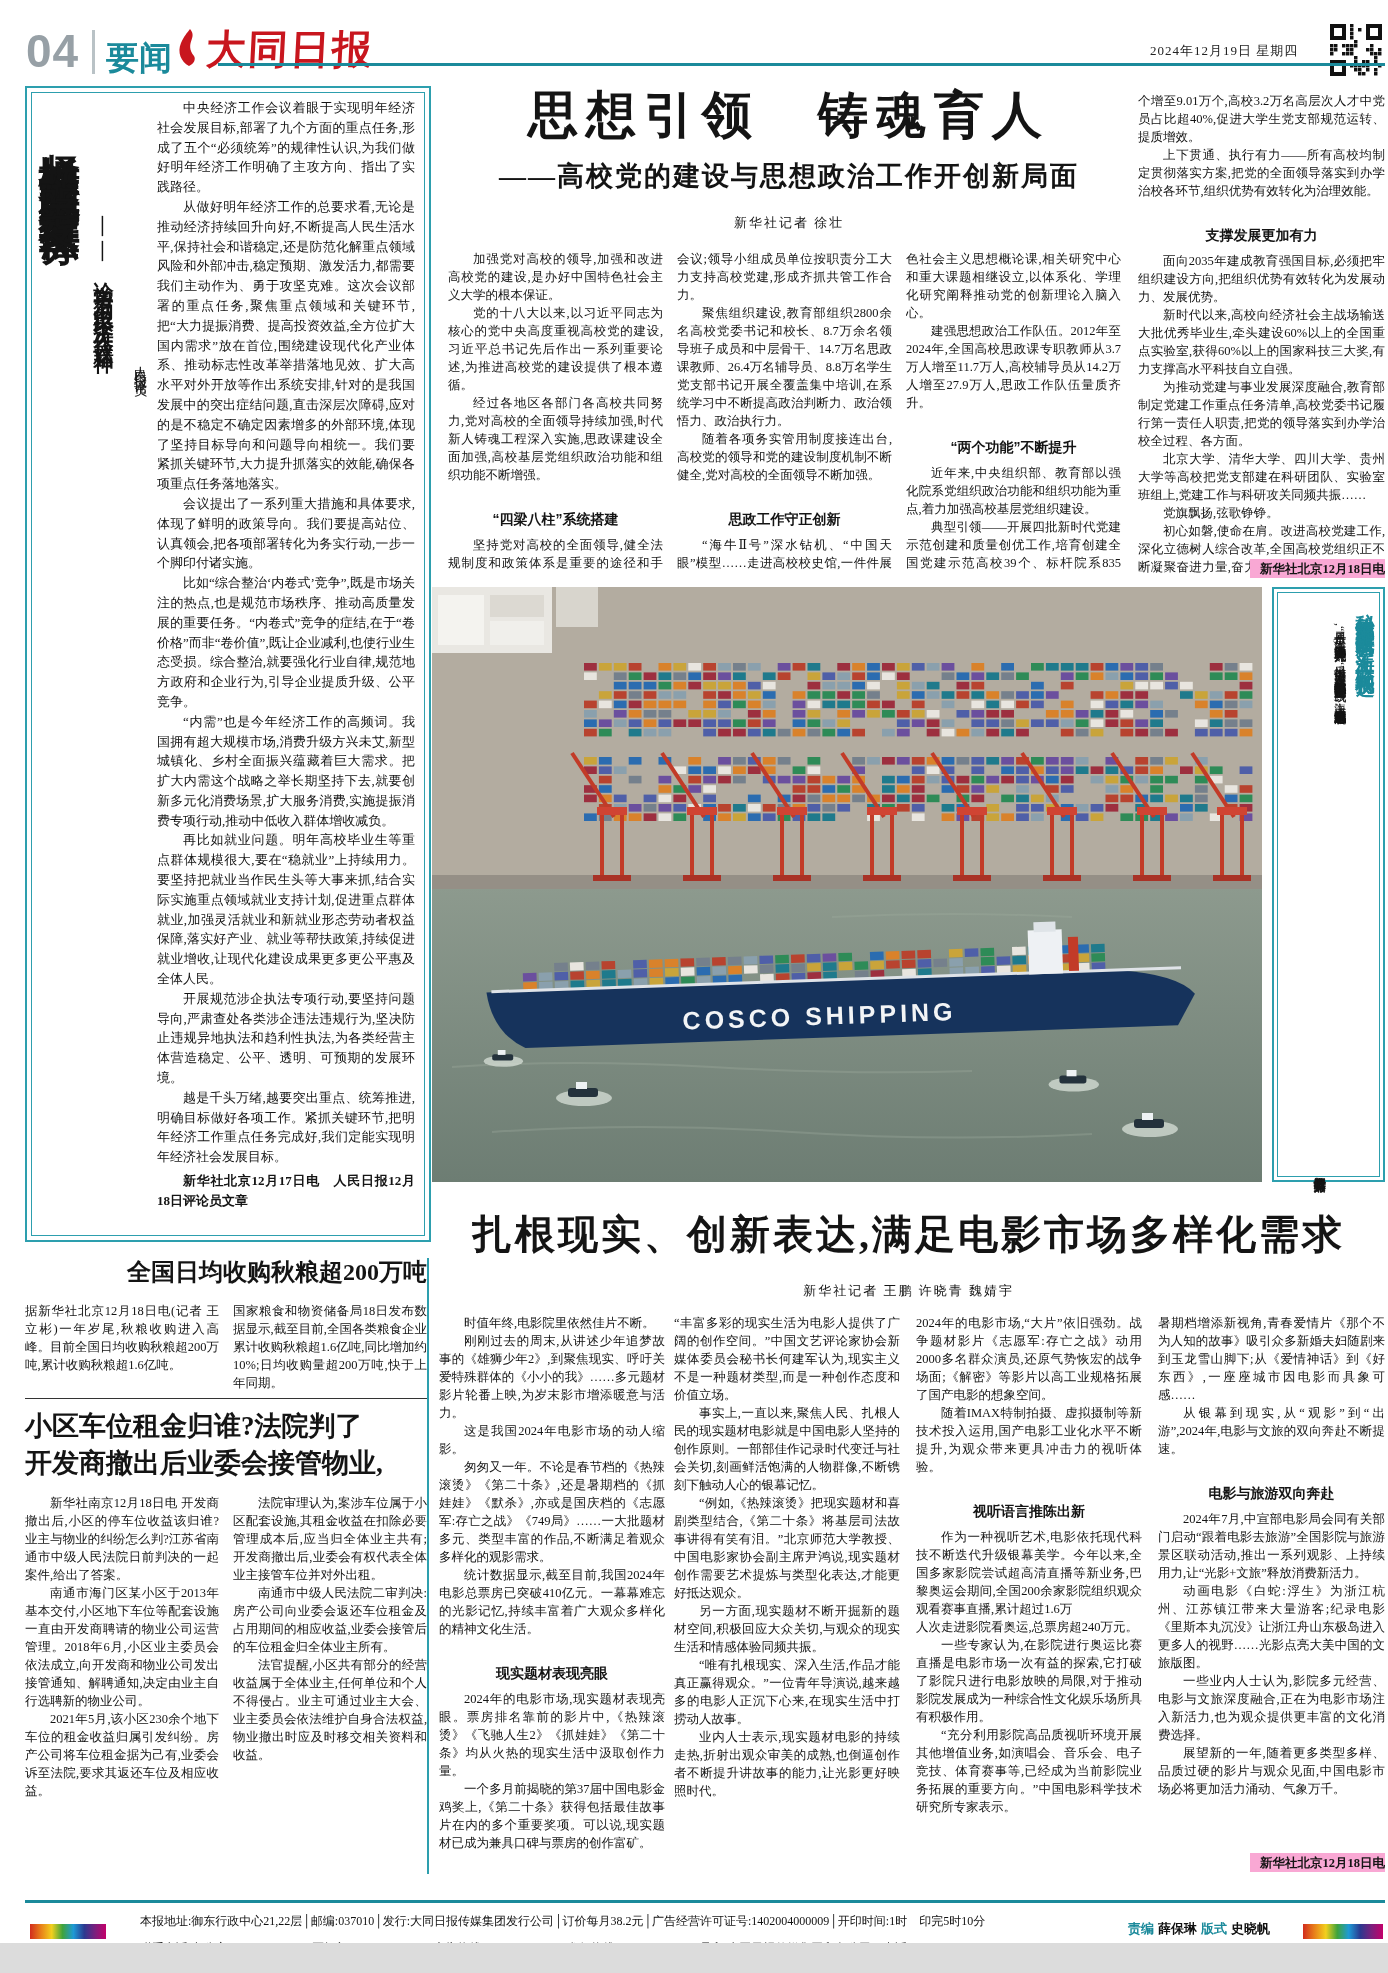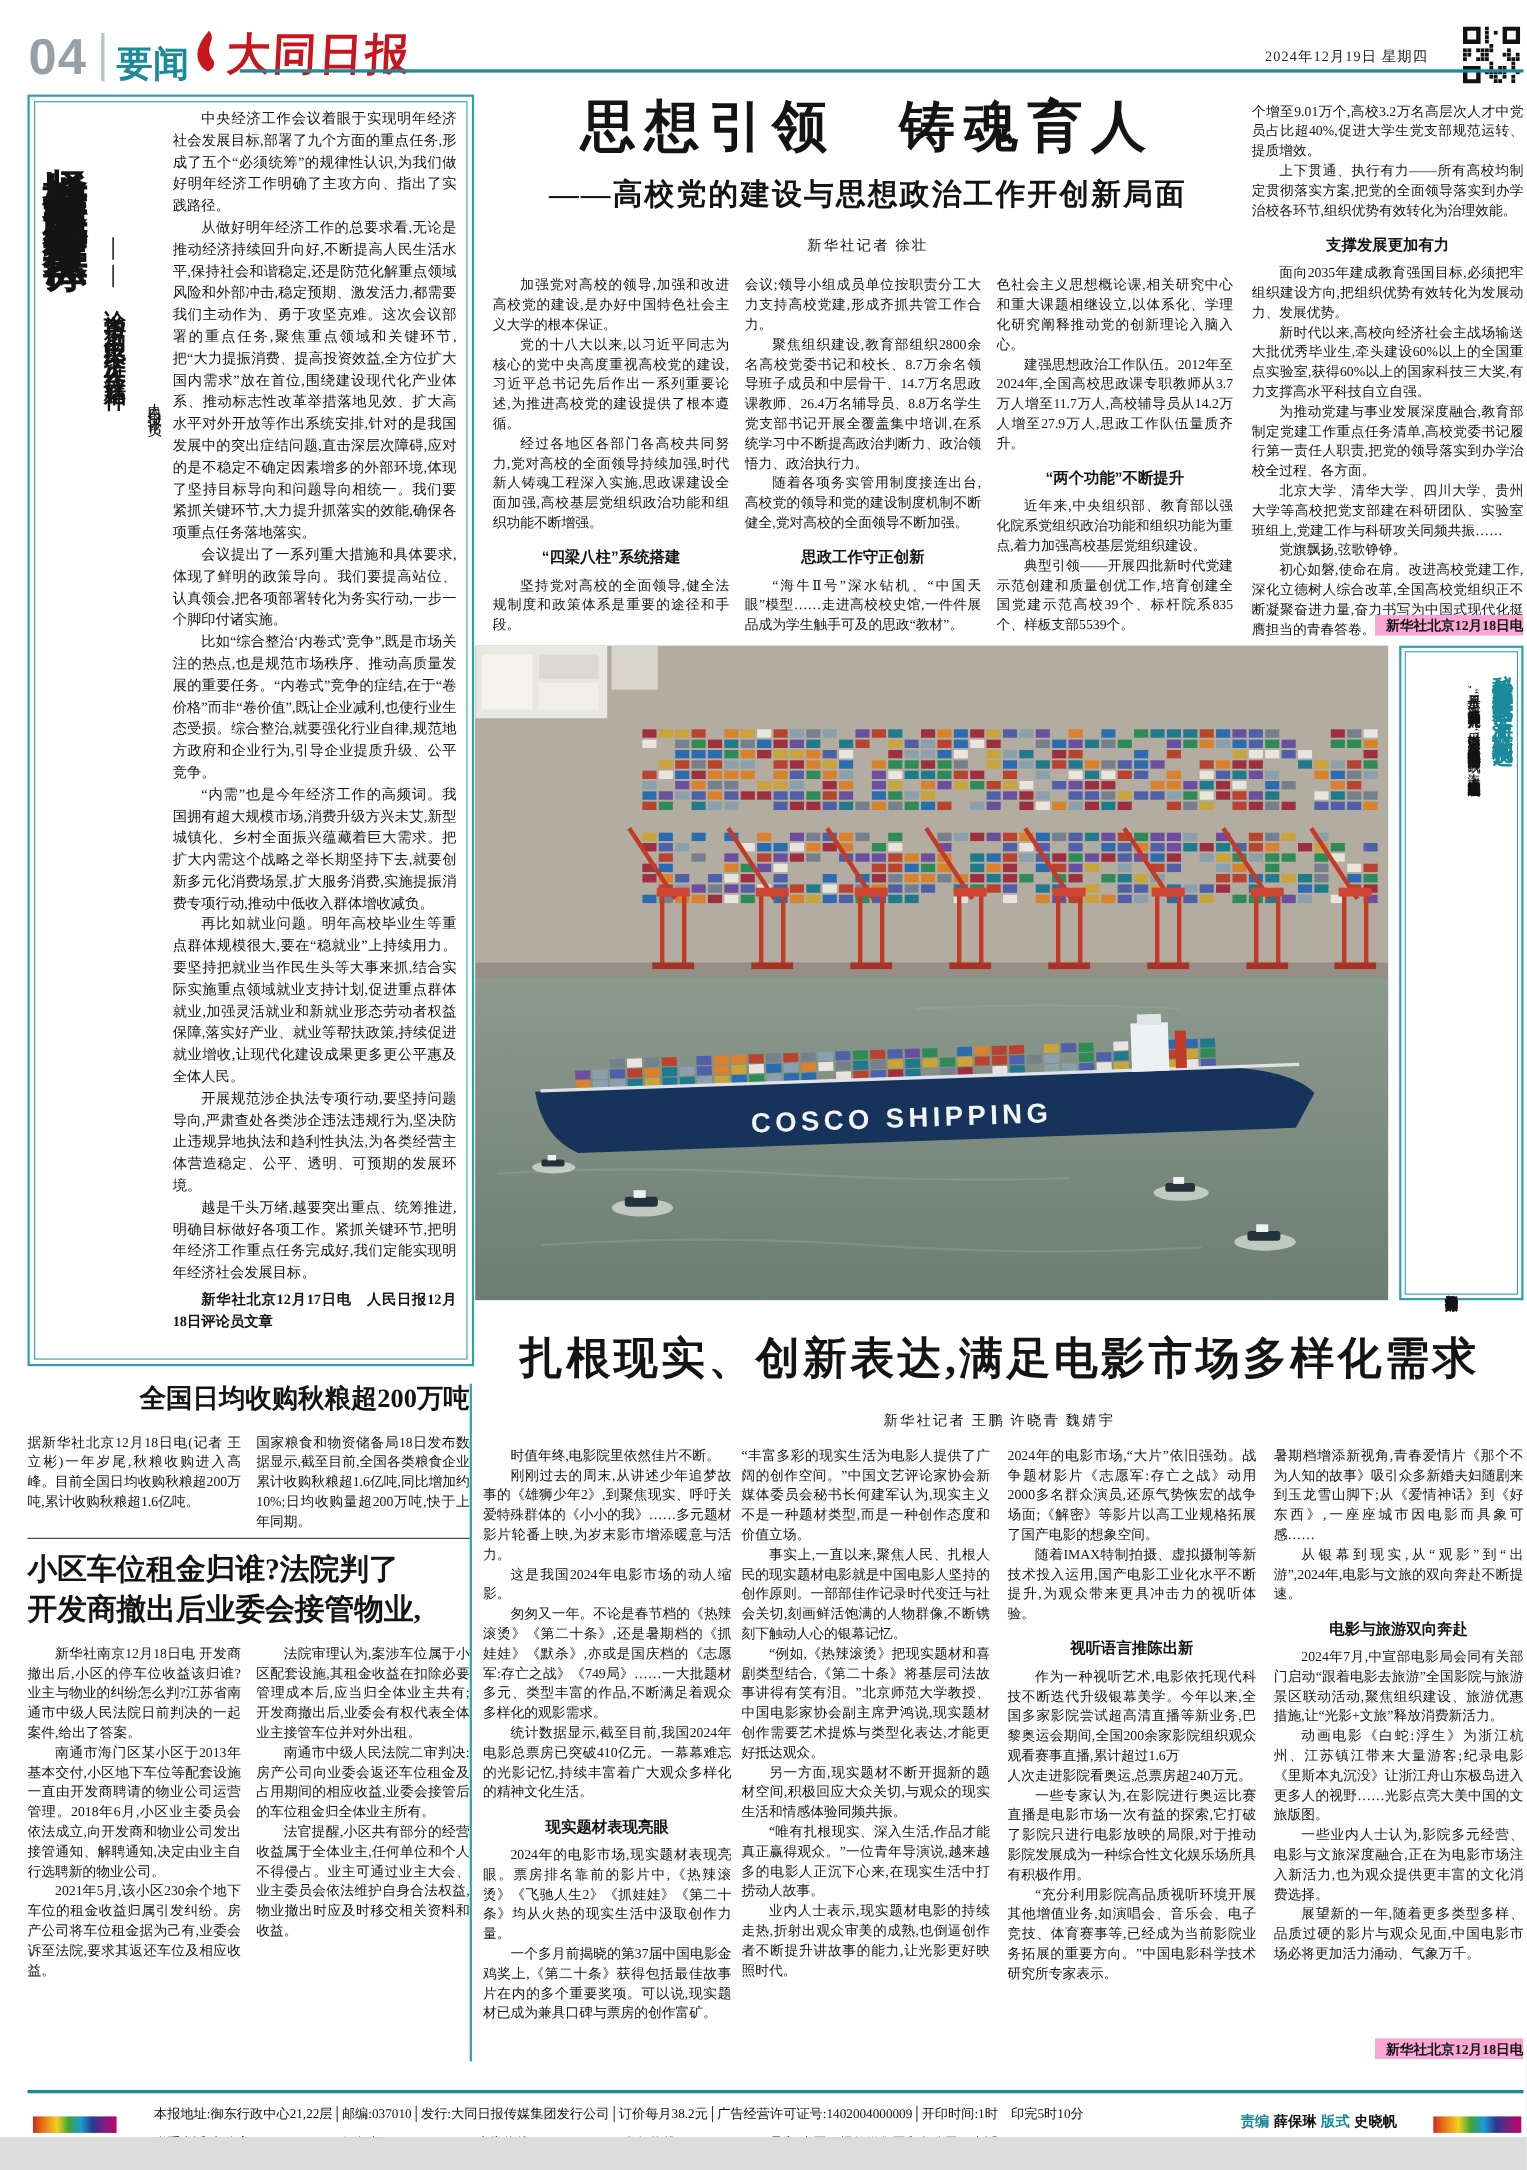--- a/index.html
+++ b/index.html
@@ -21,21 +21,21 @@
   .ed-title{left:12px;top:32px;height:880px;writing-mode:vertical-rl;
             font:bold 41px/1.0 "Liberation Sans","DejaVu Sans",sans-serif;letter-spacing:4px}
   .ed-sub{left:66px;top:128px;height:820px;writing-mode:vertical-rl;
           font:bold 20px/1.1 "Liberation Serif",serif;letter-spacing:5px}
   .ed-byline{left:104px;top:268px;height:220px;writing-mode:vertical-rl;font:13px "Liberation Serif",serif;letter-spacing:3px}
   .ed-body{left:130px;top:10px;width:258px;height:1124px;overflow:hidden;
            font:13px/19.8px "Liberation Serif",serif;text-align:justify}
   
   .bp{margin:0;text-indent:2em;text-align:justify}
   .cont{text-indent:0}
-  .sub{margin:14px 0 7px;font:bold 14px/1.25 "Liberation Sans","DejaVu Sans",sans-serif;text-align:center}
+  .sub{margin:27px 0 7px;font:bold 14px/1.25 "Liberation Sans","DejaVu Sans",sans-serif;text-align:center}
   .credit{margin:4px 0 0;font-weight:bold;text-indent:2em;text-align:justify}
   .sign{position:absolute;right:0;bottom:0;margin:0;padding:2px 0 0 10px;background:#f9a8d4;
         font:bold 12.5px "Liberation Serif",serif}
   
   .lead-title{left:445px;top:88px;width:688px;text-align:center;
               font:bold 50px/1.1 "Liberation Sans","DejaVu Sans",sans-serif;letter-spacing:8px}
   .lead-sub{left:445px;top:160px;width:688px;text-align:center;
             font:bold 27px/1.2 "Liberation Serif",serif;letter-spacing:2px}
   .lead-byline{left:445px;top:214px;width:688px;text-align:center;font:13px "Liberation Serif",serif;letter-spacing:2px}
   .colbox{position:absolute;overflow:hidden;font:12.5px/18px "Liberation Serif","DejaVu Serif",serif;text-align:justify}
@@ -922,21 +922,21 @@
       <h4 class="sub">视听语言推陈出新</h4>
       <p class="bp">作为一种视听艺术,电影依托现代科技不断迭代升级银幕美学。今年以来,全国多家影院尝试超高清直播等新业务,巴黎奥运会期间,全国200余家影院组织观众观看赛事直播,累计超过1.6万</p>
       <p class="bp cont">人次走进影院看奥运,总票房超240万元。</p>
       <p class="bp">一些专家认为,在影院进行奥运比赛直播是电影市场一次有益的探索,它打破了影院只进行电影放映的局限,对于推动影院发展成为一种综合性文化娱乐场所具有积极作用。</p>
       <p class="bp">“充分利用影院高品质视听环境开展其他增值业务,如演唱会、音乐会、电子竞技、体育赛事等,已经成为当前影院业务拓展的重要方向。”中国电影科学技术研究所专家表示。</p>
     </div>
   <div class="colbox fc4">
       <p class="bp cont">暑期档增添新视角,青春爱情片《那个不为人知的故事》吸引众多新婚夫妇随剧来到玉龙雪山脚下;从《爱情神话》到《好东西》,一座座城市因电影而具象可感……</p>
       <p class="bp">从银幕到现实,从“观影”到“出游”,2024年,电影与文旅的双向奔赴不断提速。</p>
       <h4 class="sub">电影与旅游双向奔赴</h4>
-      <p class="bp">2024年7月,中宣部电影局会同有关部门启动“跟着电影去旅游”全国影院与旅游景区联动活动,聚焦组织建设、旅游优惠措施,让“光影+文旅”释放消费新活力。</p>
+      <p class="bp">2024年7月,中宣部电影局会同有关部门启动“跟着电影去旅游”全国影院与旅游景区联动活动,推出一系列观影、上持续用力,让“光影+文旅”释放消费新活力。</p>
       <p class="bp">动画电影《白蛇:浮生》为浙江杭州、江苏镇江带来大量游客;纪录电影《里斯本丸沉没》让浙江舟山东极岛进入更多人的视野……光影点亮大美中国的文旅版图。</p>
       <p class="bp">一些业内人士认为,影院多元经营、电影与文旅深度融合,正在为电影市场注入新活力,也为观众提供更丰富的文化消费选择。</p>
       <p class="bp">展望新的一年,随着更多类型多样、品质过硬的影片与观众见面,中国电影市场必将更加活力涌动、气象万千。</p>
       <p class="sign">新华社北京12月18日电</p>
     </div>
 
   <div class="abs vdiv"></div>
   <div class="abs grain-title">全国日均收购秋粮超200万吨</div>
   <div class="colbox gc1">
       <p class="bp cont">据新华社北京12月18日电(记者 王立彬)一年岁尾,秋粮收购进入高峰。目前全国日均收购秋粮超200万吨,累计收购秋粮超1.6亿吨。</p>

